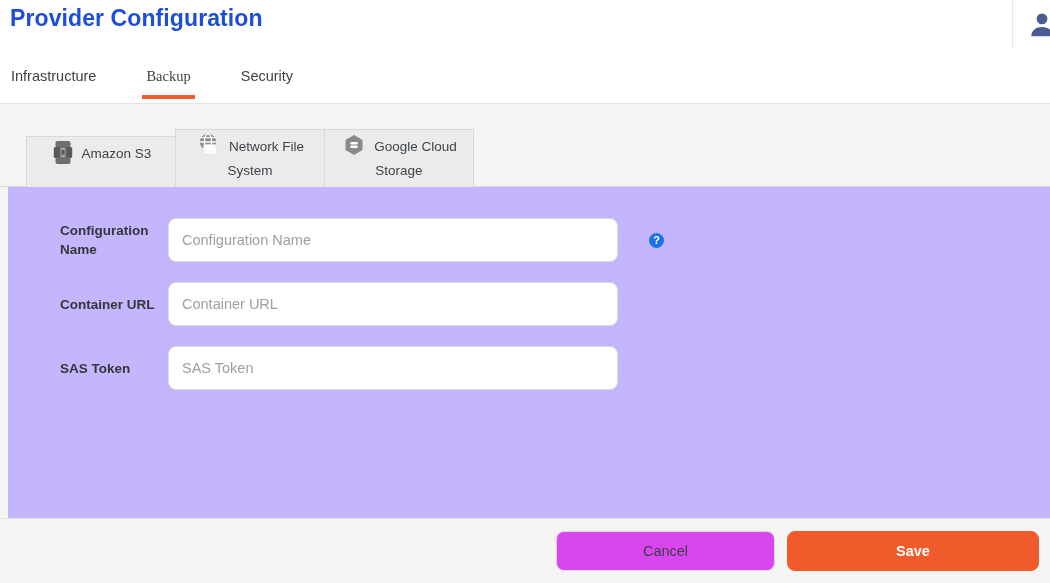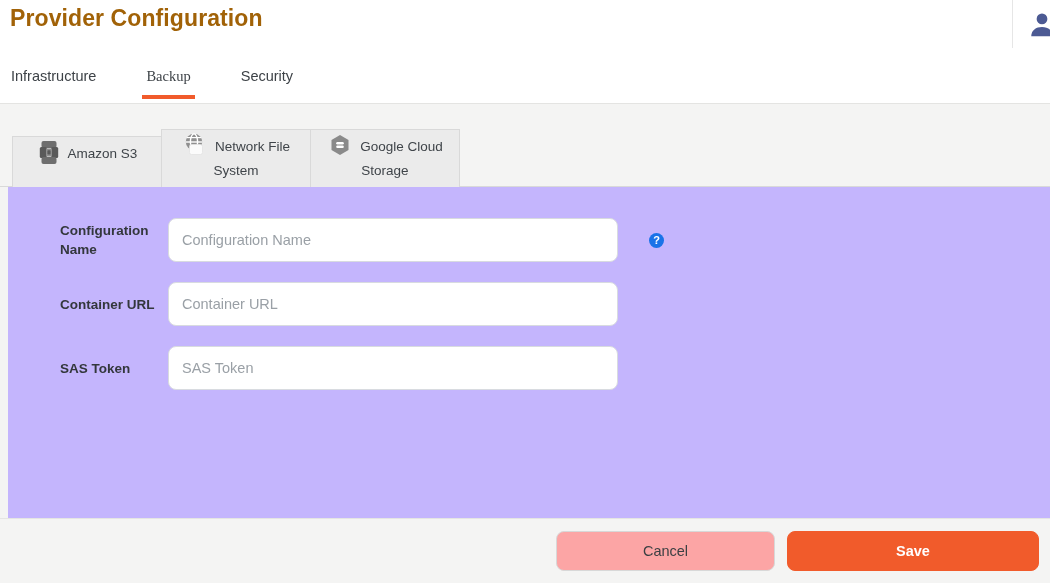--- a/index.html
+++ b/index.html
@@ -12,21 +12,21 @@
 
   
   .header {
     position: relative;
     width: 1050px; height: 104px;
     background: #ffffff;
     border-bottom: 1px solid #e4e4e2;
   }
   .page-title {
     position: absolute; left: 10px; top: 5px;
-    font-size: 23px; font-weight: 700; color: #a16207;
+    font-size: 23px; font-weight: 700; color: #1d4ed8;
     letter-spacing: 0.1px;
   }
   .header-divider {
     position: absolute; right: 37px; top: 0;
     width: 1px; height: 48px; background: #e6e6e6;
   }
   .user-icon {
     position: absolute; right: -7px; top: 10px;
     width: 30px; height: 30px;
   }
@@ -42,21 +42,21 @@
     cursor: pointer;
     line-height: 18px;
   }
   .nav-item.active { border-bottom-color: #F15B2B; font-family: Liberation Serif, serif; }
 
   
   .band {
     width: 1050px; height: 83px;
     background: #f4f4f3;
     border-bottom: 1px solid #d9d9d9;
-    padding: 31px 0 0 12px;
+    padding: 31px 0 0 26px;
   }
   .tabstrip { display: flex; align-items: flex-end; height: 52px; }
   .ptab {
     width: 150px; min-height: 51px;
     background: #ebebeb;
     border: 1px solid #d9d9d9;
     border-bottom: none;
     margin-right: -1px;
     text-align: center;
     padding: 5px 8px 4px 8px;
@@ -126,21 +126,21 @@
   .btn {
     height: 40px;
     border-radius: 8px;
     font-size: 14.5px;
     font-family: "Liberation Sans", "DejaVu Sans", sans-serif;
     cursor: pointer;
     display: flex; align-items: center; justify-content: center;
   }
   .btn-cancel {
     width: 219px;
-    background: #fca5a5;
+    background: #d946ef;
     border: 1px solid #d8d8d8;
     color: #3c4043;
     margin-right: 12px;
   }
   .btn-save {
     width: 252px;
     background: #F15B2B;
     border: 1px solid #F15B2B;
     color: #ffffff;
     font-weight: 700;

